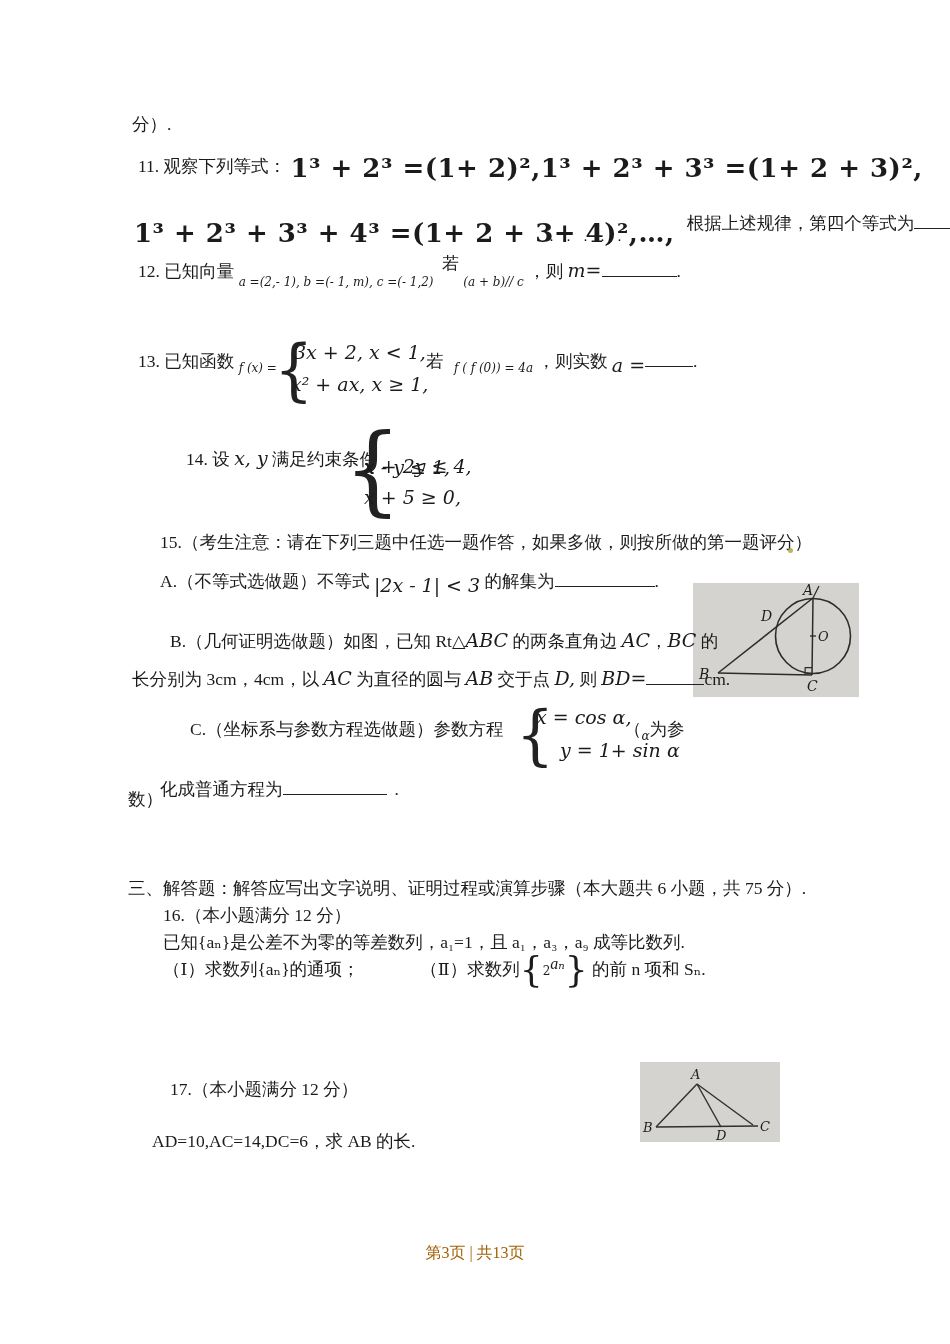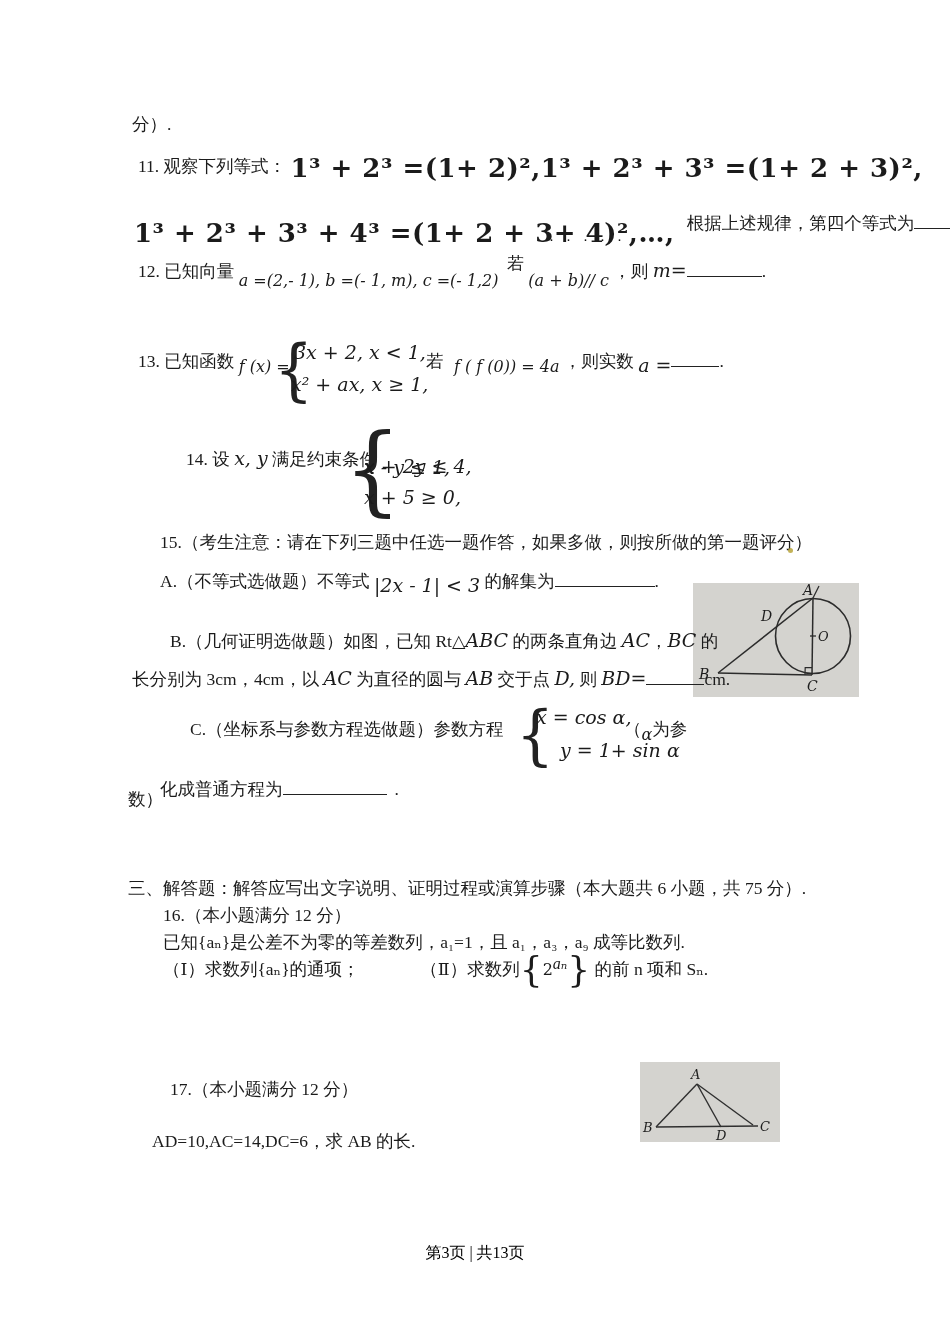--- a/index.html
+++ b/index.html
@@ -1,34 +1,34 @@
 <!DOCTYPE html>
 <html><head>
 <meta charset="utf-8">
 <style>
   html,body{margin:0;padding:0;}
   body{background:#ffffff;}
   .page{position:relative;width:950px;height:1344px;background:#ffffff;overflow:hidden;
         font-family:"Liberation Serif","DejaVu Serif",serif;color:#1b1b1b;}
   .ln{position:absolute;white-space:nowrap;font-size:17.5px;line-height:1.32;}
   .math{font-family:"DejaVu Serif","Liberation Serif",serif;font-style:italic;font-size:19px;}
-  .math20{font-family:"DejaVu Serif","Liberation Serif",serif;font-style:italic;font-size:16px;}
+  .math20{font-family:"DejaVu Serif","Liberation Serif",serif;font-style:italic;font-size:12px;}
   .numf{font-family:"DejaVu Serif","Liberation Serif",serif;font-style:normal;font-size:26px;font-weight:600;letter-spacing:.5px;}
   .raise{position:relative;top:-8px;font-size:17px;}
   .low{position:relative;top:9px;}
   .low6{position:relative;top:5px;}
   .blank{display:inline-block;height:15px;border-bottom:1.5px solid #222;vertical-align:baseline;}
   .brace{position:absolute;font-family:"DejaVu Serif",serif;font-weight:300;color:#222;transform:scaleY(1.08);transform-origin:center;}
   .caseline{position:absolute;white-space:nowrap;}
   .dots{position:absolute;font-size:15px;letter-spacing:12px;color:#111;}
   .seqbrace{font-family:"DejaVu Serif",serif;font-size:36px;font-weight:300;position:relative;top:7px;line-height:0;}
   .seq-sup{font-size:16px;font-style:italic;position:relative;top:-6px;}
   .fig{position:absolute;}
   .artifact{position:absolute;width:5px;height:5px;border-radius:50%;background:#b8a43a;opacity:.85;}
-  .footer{position:absolute;left:0;top:1243px;width:950px;text-align:center;font-size:16px;color:#000000;}
+  .footer{position:absolute;left:0;top:1243px;width:950px;text-align:center;font-size:16px;color:#a16207;}
   svg text{font-family:"DejaVu Serif","Liberation Serif",serif;font-style:italic;}
 </style>
 </head>
 <body>
 
 <div class="page">
 
   <div class="ln" style="left:132px;top:113px;">分）.</div>
 
   <div class="ln" style="left:138px;top:146px;">

